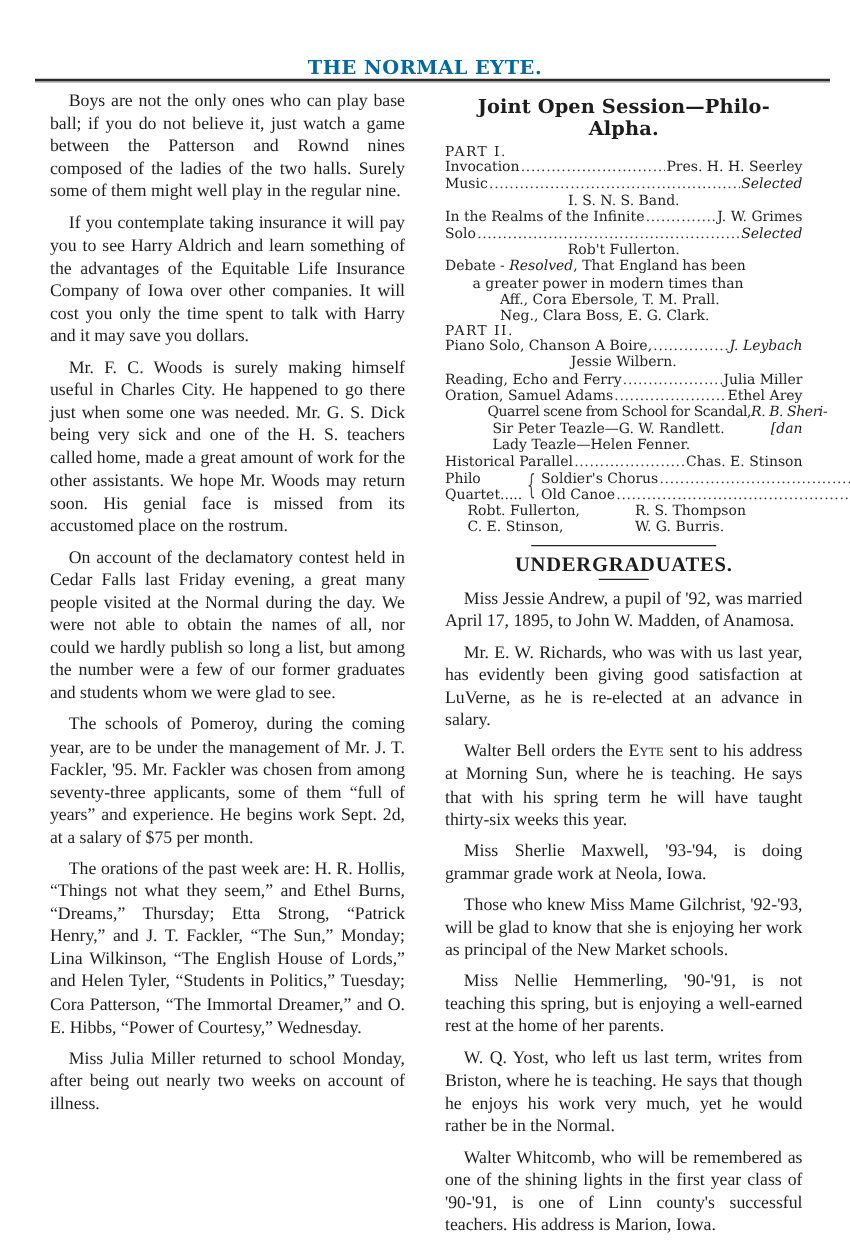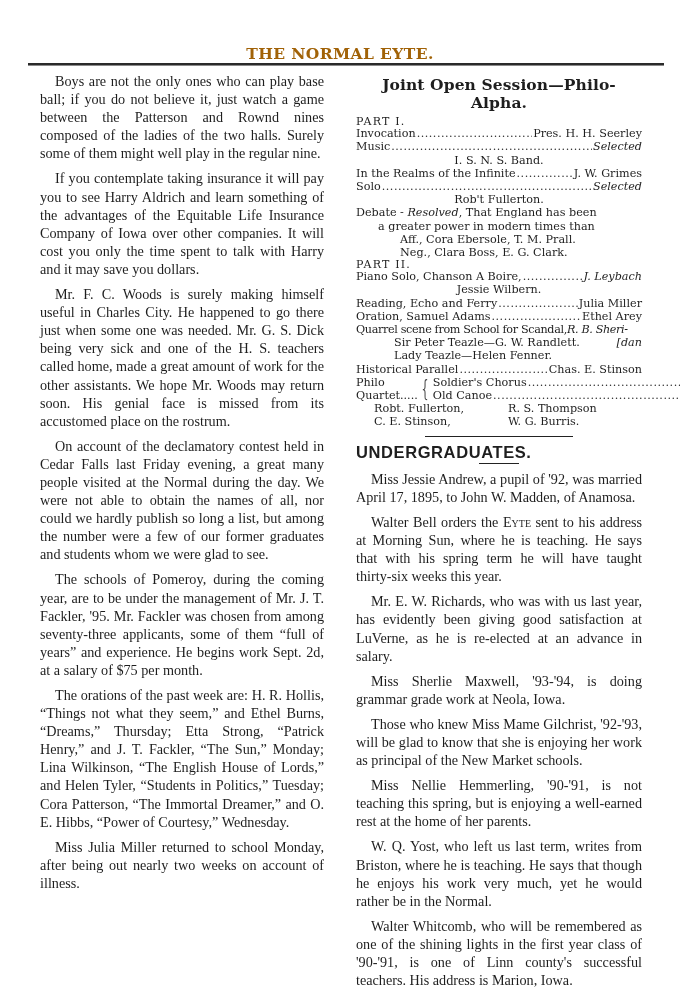--- a/index.html
+++ b/index.html
@@ -4,21 +4,21 @@
 <style>
   html, body { margin: 0; padding: 0; background: #ffffff; }
   body {
     width: 680px; height: 1000px; position: relative; overflow: hidden;
     color: #1e1e1e;
     font-family: "Liberation Serif", "DejaVu Serif", serif;
   }
   .page-header {
     position: absolute; left: 0; top: 44px; width: 680px; text-align: center;
     font-family: "DejaVu Serif", "Liberation Serif", serif;
-    font-weight: bold; font-size: 15.5px; letter-spacing: 0.4px; color: #a16207;
+    font-weight: bold; font-size: 15.5px; letter-spacing: 0.4px; color: #0369a1;
   }
   .header-rule {
     position: absolute; left: 28px; top: 63px; width: 636px; height: 0;
     border-top: 2px solid #2a2a2a; border-bottom: 1px solid #8a8a8a;
   }
   .col {
     position: absolute; top: 72px; font-size: 14.2px; line-height: 18.1px;
     text-align: justify;
   }
   .col-left { left: 40px; width: 284px; }
@@ -47,21 +47,21 @@
   .quarrel-block { position: relative; }
   .quarrel-tail { position: absolute; right: 0; top: 13.2px; }
   .quartet { display: flex; align-items: center; }
   .quartet-label { width: 80px; }
   .quartet-brace { font-size: 22px; line-height: 22px; color: #444; margin-right: 1px; transform: scaleX(0.5); }
   .quartet-items { flex: 1; }
   .names-grid { display: grid; grid-template-columns: 1fr 1fr; padding-left: 18px; }
   .short-rule { width: 148px; margin: 7px auto 6px auto; border-top: 1px solid #222; }
   .tiny-rule { width: 40px; margin: 2px auto 6px auto; border-top: 1px solid #222; }
   .section-title {
-    text-align: left; font-family: Liberation Sans, sans-serif; font-weight: bold;
+    text-align: center; font-family: Liberation Serif, serif; font-weight: bold;
     font-size: 16.5px; letter-spacing: 0.6px; margin: 0;
   }
   .sc { font-variant: small-caps; }
 </style>
 </head>
 <body>
 
 <div class="page-header">THE NORMAL EYTE.</div>
 <div class="header-rule"></div>
 
@@ -124,21 +124,21 @@
         <span class="leader"></span>
         <span class="who">Julia Miller</span>
     </div>
     <div class="prog-line">
       <span>Oration, Samuel Adams</span>
         <span class="leader"></span>
         <span class="who">Ethel Arey</span>
     </div>
 
     <div class="quarrel-block">
-      <div style="white-space:nowrap; letter-spacing:-0.35px;">
+      <div style="white-space:nowrap; letter-spacing:-0.35px;margin-left:34px;">
         <span>Quarrel scene from School for Scandal,</span><span class="it">R. B. Sheri-</span>
       </div>
       <div class="indent3">Sir Peter Teazle—G. W. Randlett.</div>
       <span class="quarrel-tail it">[dan</span>
       <div class="indent3">Lady Teazle—Helen Fenner.</div>
     </div>
 
     <div class="prog-line">
       <span>Historical Parallel</span>
         <span class="leader"></span>
@@ -165,20 +165,20 @@
       <span>C. E. Stinson,</span>
       <span>W. G. Burris.</span>
     </div>
   </div>
 
   <div class="short-rule"></div>
   <div class="section-title">UNDERGRADUATES.</div>
   <div class="tiny-rule"></div>
 
   <p class="para">Miss Jessie Andrew, a pupil of '92, was married April 17, 1895, to John W. Madden, of Anamosa.</p>
+  <p class="para">Mr. E. W. Richards, who was with us last year, has evidently been giving good satisfaction at LuVerne, as he is re-elected at an advance in salary.</p>
   <p class="para"><span>Walter Bell orders the </span><span class="sc">Eyte</span><span> sent to his address at Morning Sun, where he is teaching. He says that with his spring term he will have taught thirty-six weeks this year.</span></p>
-  <p class="para">Mr. E. W. Richards, who was with us last year, has evidently been giving good satisfaction at LuVerne, as he is re-elected at an advance in salary.</p>
   <p class="para">Miss Sherlie Maxwell, '93-'94, is doing grammar grade work at Neola, Iowa.</p>
   <p class="para">Those who knew Miss Mame Gilchrist, '92-'93, will be glad to know that she is enjoying her work as principal of the New Market schools.</p>
   <p class="para">Miss Nellie Hemmerling, '90-'91, is not teaching this spring, but is enjoying a well-earned rest at the home of her parents.</p>
   <p class="para">W. Q. Yost, who left us last term, writes from Briston, where he is teaching. He says that though he enjoys his work very much, yet he would rather be in the Normal.</p>
   <p class="para">Walter Whitcomb, who will be remembered as one of the shining lights in the first year class of '90-'91, is one of Linn county's successful teachers. His address is Marion, Iowa.</p>
 </div>
 
 </body></html>

